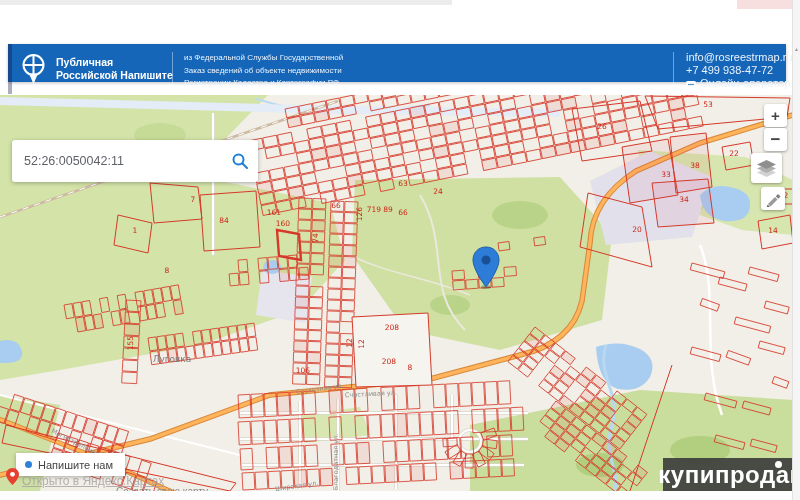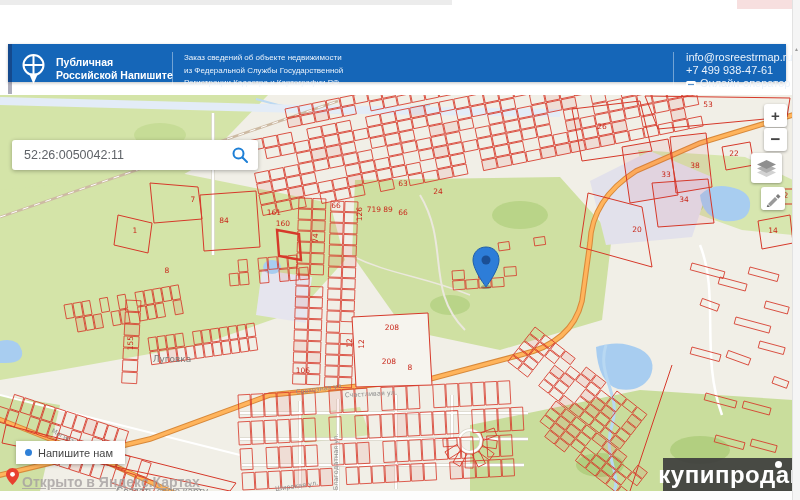--- a/index.html
+++ b/index.html
@@ -18,39 +18,39 @@
   .brand{position:absolute;left:12px;top:0;height:50px;display:flex;align-items:center;}
   .brand-logo{margin-right:9px;}
   .brand-text div{font-size:10.5px;font-weight:bold;line-height:13px;white-space:nowrap;}
   .hdr-divider{position:absolute;top:8px;width:1px;height:34px;background:rgba(255,255,255,.4);}
   .subtitle{position:absolute;left:176px;top:8px;width:160px;font-size:8px;line-height:12.5px;color:#eaf2fb;}
   .contact{position:absolute;left:678px;top:7px;font-size:11px;line-height:13px;color:#eaf2fb;}
   .contact a{color:#eaf2fb;text-decoration:none;cursor:pointer;}
   .operator{display:flex;align-items:flex-end;gap:4px;cursor:pointer;}
   .chat-ic{display:inline-block;}
   
-  .search{position:absolute;left:12px;top:140px;width:246px;height:30px;background:#fff;border-radius:3px;
+  .search{position:absolute;left:12px;top:140px;width:246px;height:42px;background:#fff;border-radius:3px;
           box-shadow:0 1px 4px rgba(0,0,0,.3);display:flex;align-items:center;padding:0 10px;box-sizing:border-box;}
   .search input{flex:1;border:none;outline:none;font-size:12.5px;color:#5f6368;background:transparent;
                 font-family:"Liberation Sans",sans-serif;}
   .search .mag{cursor:pointer;display:flex;}
   
   .mbtn{position:absolute;background:#fff;border-radius:3px;box-shadow:0 1px 3px rgba(0,0,0,.35);
         display:flex;align-items:center;justify-content:center;color:#444;cursor:pointer;box-sizing:border-box;}
   .btn-zin {left:764px;top:104px;width:23px;height:23px;font-size:15px;font-weight:bold;}
   .btn-zout{left:764px;top:128px;width:23px;height:23px;font-size:17px;font-weight:bold;}
   .btn-layers{left:751px;top:153px;width:31px;height:30px;}
   .btn-pencil{left:761px;top:187px;width:24px;height:23px;}
   
-  .chat-btn{position:absolute;left:16px;top:441px;height:23px;padding:0 12px 0 9px;background:#fff;border-radius:0;
+  .chat-btn{position:absolute;left:16px;top:453px;height:23px;padding:0 12px 0 9px;background:#fff;border-radius:0;
             box-shadow:0 1px 4px rgba(0,0,0,.3);display:flex;align-items:center;gap:6px;cursor:pointer;}
   .chat-btn .dot{width:7px;height:7px;border-radius:50%;background:#2f80d8;}
   .chat-btn .lbl{font-size:11px;color:#454545;}
   .ya-pin{position:absolute;left:6px;top:468px;}
-  .ya-link{position:absolute;left:22px;top:474px;font-size:14px;color:#a5a0a0;text-decoration:underline;opacity:.8;cursor:pointer;font-weight:bold;}
+  .ya-link{position:absolute;left:22px;top:474px;font-size:12px;color:#a5a0a0;text-decoration:underline;opacity:.8;cursor:pointer;}
   .create-link{position:absolute;left:116px;top:486px;font-size:10px;color:#8a8a8a;cursor:pointer;}
   
   .watermark{position:absolute;left:663px;top:458px;width:137px;height:34px;background:rgba(61,61,61,.92);
              display:flex;align-items:center;justify-content:center;}
   .watermark .wm-text{color:#fff;font-size:24px;font-weight:bold;letter-spacing:.5px;}
   .watermark .wm-dot{position:absolute;right:18px;top:3px;width:7px;height:7px;border-radius:50%;background:#fff;}
   
   #map-svg{position:absolute;left:0;top:95px;cursor:grab;}
   .plabel{font:7.5px "DejaVu Sans",sans-serif;fill:#c9281b;text-anchor:middle;}
   .slabel{font:6.5px "DejaVu Sans",sans-serif;fill:#8d8d8d;text-anchor:middle;}
@@ -760,28 +760,28 @@
       <path d="M13.5,3 V23 M3.5,13 H23.5" stroke="#fff" stroke-width="2"></path>
       <path d="M9,21.5 L13.5,32 L18,21.5 Z" fill="#fff"></path>
     </svg>
     <div class="brand-text">
       <div>Публичная</div>
       <div>Российской Напишите</div>
     </div>
   </div>
   <div class="hdr-divider" style="left:164px;"></div>
   <div class="subtitle">
+    <div>из Федеральной Службы Государственной</div>
     <div>Заказ сведений об объекте недвижимости</div>
-    <div>из Федеральной Службы Государственной</div>
     <div>Регистрации Кадастра и Картографии РФ</div>
   </div>
   <div class="hdr-divider" style="left:665px;"></div>
   <div class="contact">
     <div><a>info@rosreestrmap.ru</a></div>
-    <div><a>+7 499 938-47-61</a></div>
+    <div><a>+7 499 938-47-72</a></div>
     <div class="operator">
       <svg class="chat-ic" width="10" height="9" viewBox="0 0 10 9">
         <rect x="0" y="0" width="10" height="7" rx="1.5" fill="#fff"></rect>
         <path d="M2,7 L2,9 L4.5,7 Z" fill="#fff"></path>
         <circle cx="3" cy="3.5" r="0.8" fill="#1566b8"></circle>
           <circle cx="5" cy="3.5" r="0.8" fill="#1566b8"></circle>
           <circle cx="7" cy="3.5" r="0.8" fill="#1566b8"></circle>
       </svg>
       <span>Онлайн-оператор</span>
     </div>

